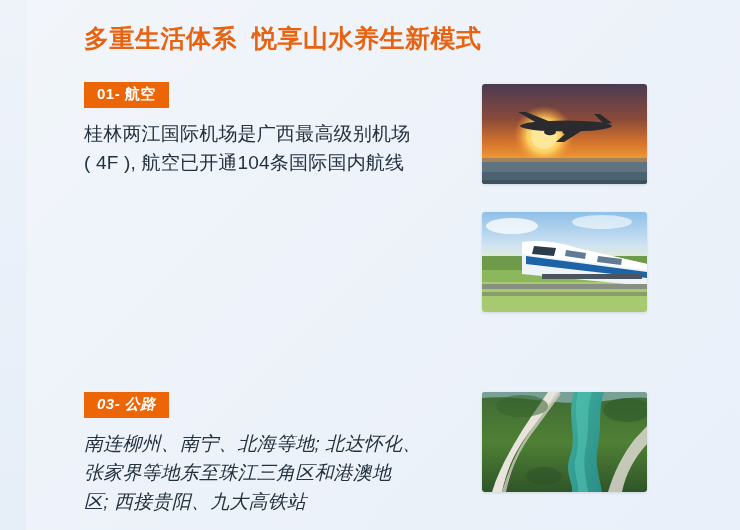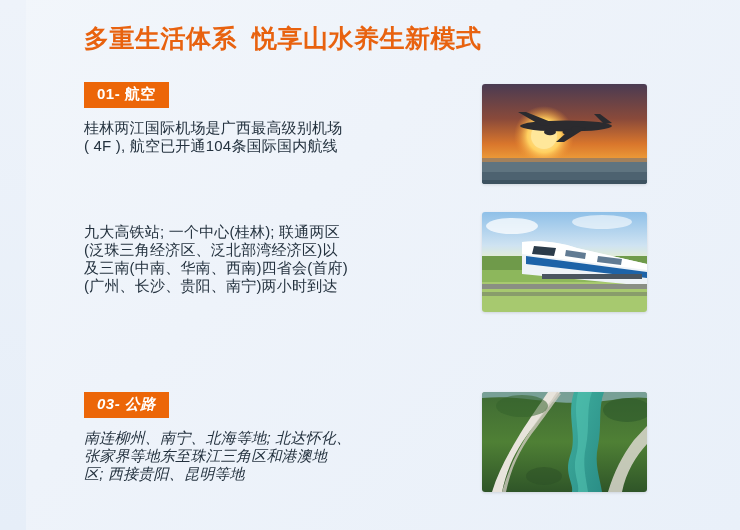--- a/index.html
+++ b/index.html
@@ -47,22 +47,22 @@
     font-size: 15px;
     font-weight: bold;
     padding: 4px 13px 5px 13px;
     border-radius: 0;
     line-height: 1.1;
     letter-spacing: 0.5px;
     white-space: nowrap;
   }
   .body-text {
     margin-top: 11px;
-    font-size: 15px;
-    line-height: 18px;
+    font-size: 19px;
+    line-height: 29px;
     color: #24323f;
     width: 400px;
     white-space: pre-line;
     letter-spacing: 0.2px;
   }
   .photo {
     position: absolute;
     width: 165px;
     height: 100px;
     border-radius: 3px;
@@ -127,24 +127,20 @@
         <path d="M92 42 L74 58 L82 58 L104 44 Z"></path>
         <path d="M122 40 L112 30 L118 30 L130 39 Z"></path>
         <ellipse cx="68" cy="48" rx="6" ry="3.2"></ellipse>
         <ellipse cx="86" cy="48" rx="5.5" ry="3"></ellipse>
       </g>
       <rect x="0" y="96" width="165" height="4" fill="#3d5260"></rect>
     </svg>
   </div>
 
   <div class="section sec2">
-    <div class="body-text">九大高铁站; 一个中心(桂林); 联通两区
-(泛珠三角经济区、泛北部湾经济区)以
-及三南(中南、华南、西南)四省会(首府)
-(广州、长沙、贵阳、南宁)两小时到达</div>
   </div>
 
   <div class="photo photo-2">
     <svg viewBox="0 0 165 100" preserveAspectRatio="none">
       <defs>
         <linearGradient id="sky2" x1="0" y1="0" x2="0" y2="1">
           <stop offset="0%" stop-color="#8fc0e8"></stop>
           <stop offset="70%" stop-color="#cfe3f2"></stop>
           <stop offset="100%" stop-color="#e6eecf"></stop>
         </linearGradient>
@@ -166,21 +162,21 @@
       </g>
       <rect x="0" y="72" width="165" height="5" fill="#8a8f84"></rect>
       <rect x="0" y="80" width="165" height="4" fill="#7c8a6a" opacity="0.7"></rect>
     </svg>
   </div>
 
   <div class="section sec3">
     <div class="badge">03- 公路</div>
     <div class="body-text">南连柳州、南宁、北海等地; 北达怀化、
 张家界等地东至珠江三角区和港澳地
-区; 西接贵阳、昆明等地</div>
+区; 西接贵阳、九大高铁站</div>
   </div>
 
   <div class="photo photo-3">
     <svg viewBox="0 0 165 100" preserveAspectRatio="none">
       <defs>
         <linearGradient id="land3" x1="0" y1="0" x2="0" y2="1">
           <stop offset="0%" stop-color="#3f6a34"></stop>
           <stop offset="50%" stop-color="#4f8035"></stop>
           <stop offset="100%" stop-color="#2f5528"></stop>
         </linearGradient>

